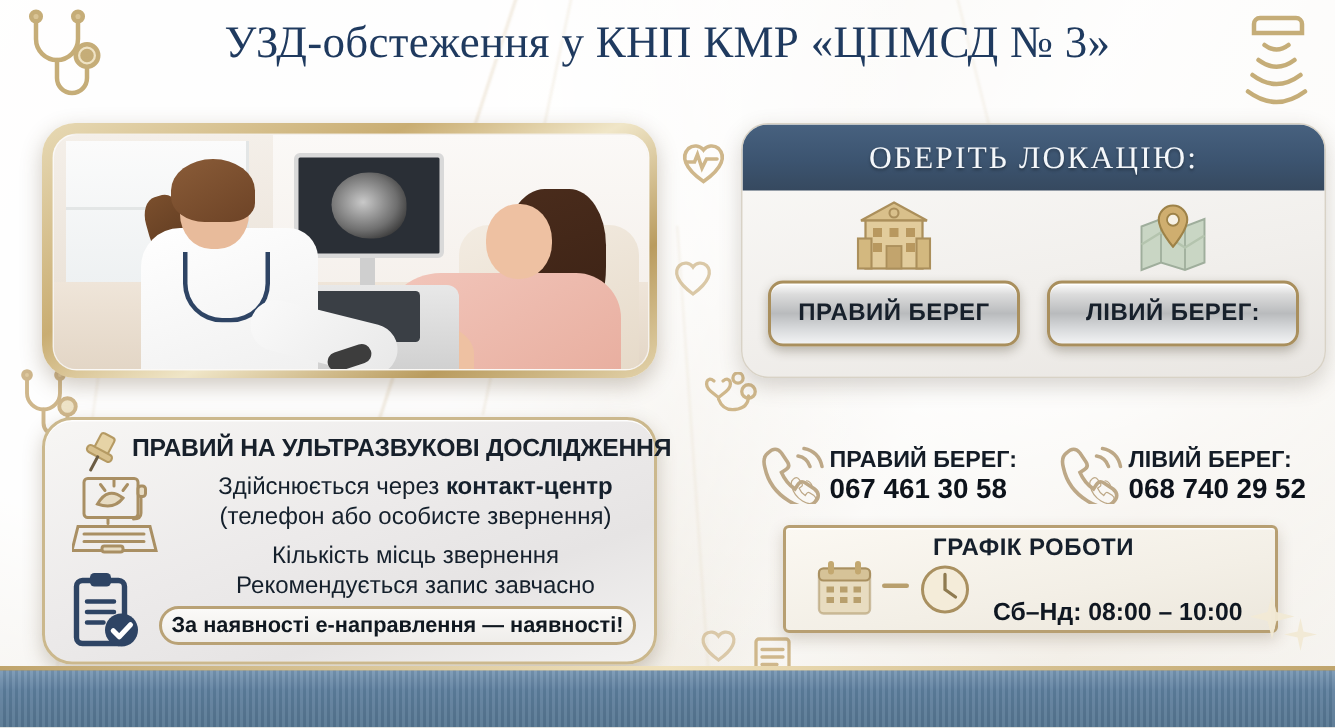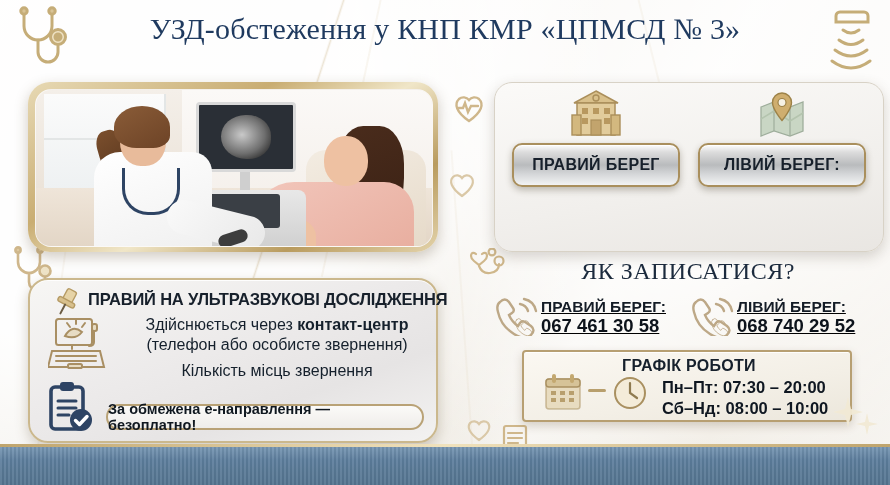--- a/index.html
+++ b/index.html
@@ -122,21 +122,21 @@
     font-size:16px;font-weight:bold;color:#17202b;letter-spacing:.3px;
     box-shadow:0 3px 7px rgba(70,60,40,.33), inset 0 1px 0 rgba(255,255,255,.95);
   }
 
   
   #book-title{
     position:absolute;left:494px;top:258px;width:388px;text-align:center;z-index:5;
     font-family:"Liberation Serif", serif;font-size:24px;color:#1b2a3d;letter-spacing:.5px;
   }
   #phones{position:absolute;left:494px;top:292px;width:392px;height:50px;z-index:5;display:flex;}
-  .phone-block{flex:1;display:flex;align-items:center;gap:3px;text-decoration:underline;}
+  .phone-block{flex:1;display:flex;align-items:center;gap:3px;justify-content:center;}
   .ph-txt{text-align:left;}
   .ph-label{font-size:15.5px;font-weight:bold;color:#141c26;line-height:1.05;}
   .ph-num{font-size:18.5px;font-weight:bold;color:#0d131b;line-height:1.12;white-space:nowrap;}
 
   
   #sched{
     position:absolute;left:522px;top:350px;width:330px;height:72px;z-index:5;box-sizing:border-box;
     border-radius:4px;border:2px solid #b79f72;
     background:linear-gradient(170deg,#fbf8f2,#f3efe6 60%,#ece7dc);
     box-shadow:0 4px 10px rgba(90,70,40,.22), inset 0 1px 0 rgba(255,255,255,.9);
@@ -309,39 +309,41 @@
         <path d="M24 29 v4 M4 35 h48 l4 16 H0z"></path>
         <path d="M8 40h40M8 45h40"></path>
         <rect x="20" y="48" width="14" height="4" rx="1.6" fill="#e7dcc4"></rect>
       </g>
         </svg>
     </div>
 
     <div class="info-line" id="l1"><span>Здійснюється через </span><b>контакт-центр</b></div>
     <div class="info-line" id="l2">(телефон або особисте звернення)</div>
     <div class="info-line" id="l3">Кількість місць звернення</div>
+    <div class="info-line" id="l4">Рекомендується запис завчасно</div>
 
     <div style="position:absolute;left:12px;top:100px;">
       <svg width="56" height="56" viewBox="0 0 56 56">
         <rect x="9" y="7" width="32" height="42" rx="4" fill="none" stroke="#2e4464" stroke-width="3.6"></rect>
         <rect x="18" y="2" width="14" height="9" rx="3" fill="#2e4464"></rect>
         <g stroke="#2e4464" stroke-width="3" stroke-linecap="round">
           <path d="M16 21h18M16 28h18M16 35h11"></path>
         </g>
         <circle cx="39" cy="40" r="11" fill="#2e4464"></circle>
         <path d="M33.5 40.5 l4 4 l7.5 -8" fill="none" stroke="#fff" stroke-width="3.4" stroke-linecap="round" stroke-linejoin="round"></path>
       </svg>
     </div>
 
     <div id="free-badge">
-      <span>За обмежена е-направлення — безоплатно!</span>
+      <span>За наявності е-направлення — наявності!</span>
     </div>
   </div>
 
   <div id="loc-card">
+    <div id="loc-head">ОБЕРІТЬ ЛОКАЦІЮ:</div>
     <div id="loc-body">
 
       <div class="loc-col loc-left">
         <div class="loc-icon">
           <svg width="52" height="50" viewBox="0 0 52 50">
             <path d="M26 2 L48 14 H4z" fill="#d9c08b" stroke="#ab8f5b" stroke-width="1.5"></path>
             <rect x="7" y="14" width="38" height="32" fill="#e2cc9c" stroke="#ab8f5b" stroke-width="1.5"></rect>
             <rect x="2" y="26" width="9" height="20" fill="#d3b87f" stroke="#ab8f5b" stroke-width="1.4"></rect>
             <rect x="41" y="26" width="9" height="20" fill="#d3b87f" stroke="#ab8f5b" stroke-width="1.4"></rect>
             <g fill="#b8985f">
@@ -370,21 +372,20 @@
             <circle cx="26" cy="13.5" r="4" fill="#f6f1e5" stroke="#9d8248" stroke-width="1.2"></circle>
           </svg>
         </div>
         <div class="silver-btn">
           <span>ЛІВИЙ БЕРЕГ:</span>
         </div>
       </div>
     </div>
   </div>
 
-  <div id="book-title">ЯК ЗАПИСАТИСЯ?</div>
 
   <div id="phones">
     <div class="phone-block">
       <span>
         <svg width="44" height="42" viewBox="0 0 44 42">
             <g fill="none" stroke="#bda887" stroke-width="2.4" stroke-linecap="round">
           <path d="M6 8 q5 -5 9 0 l4 6 q2 3 -1 5 l-3 2 q3 7 9 11 l2 -3 q2 -3 5 -1 l6 4 q5 4 0 9 q-6 6 -17 -1 Q7 32 4 18 q-2 -7 2 -10z"></path>
           <path d="M26 10 q6 1 8 7"></path>
               <path d="M30 5 q10 2 12 12"></path>
         </g>
@@ -438,18 +439,17 @@
           </g>
       </svg>
     </div>
     <div style="position:absolute;left:64px;top:37px;width:18px;height:3px;background:#b89f6d;border-radius:2px;"></div>
     <div style="position:absolute;left:86px;top:20px;">
       <svg width="40" height="40" viewBox="0 0 40 40">
         <circle cx="20" cy="21" r="15" fill="#f4ecd9" stroke="#a99060" stroke-width="2"></circle>
         <path d="M20 11 v10 l7 5" fill="none" stroke="#8f7b50" stroke-width="2.2" stroke-linecap="round"></path>
       </svg>
     </div>
-    <div class="sched-row" id="sr1">Пн–Пт: 07:30 – 20:00</div>
     <div class="sched-row" id="sr2">Сб–Нд: 08:00 – 10:00</div>
   </div>
 
   <div id="footer"></div>
 </div>
 
 </body></html>

